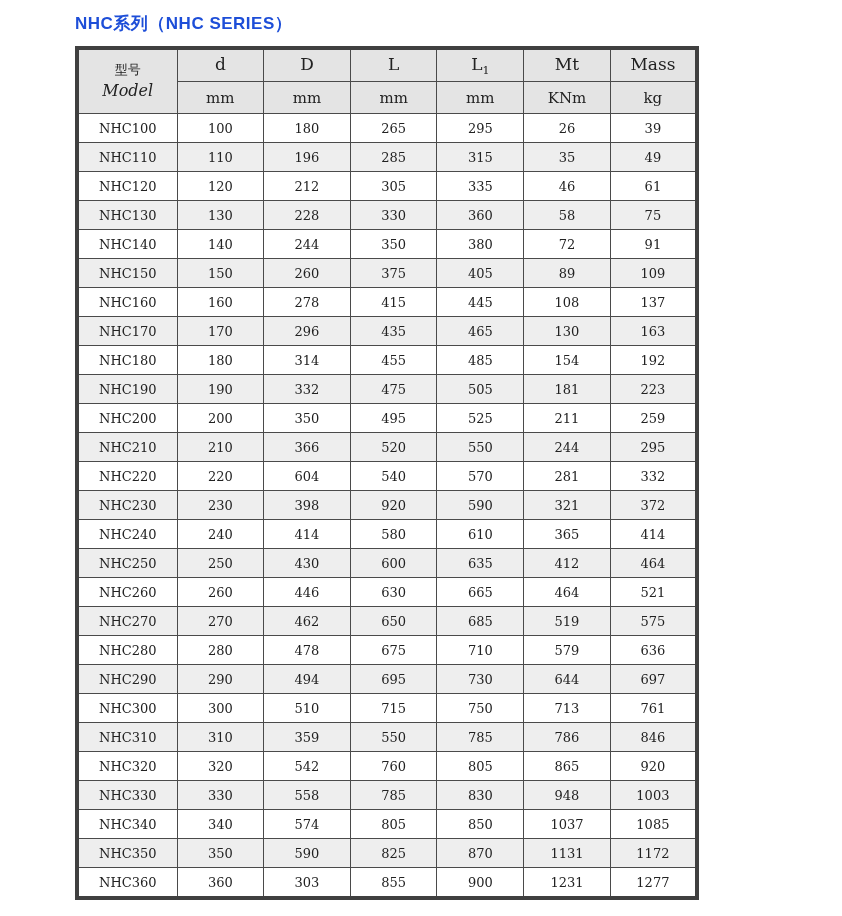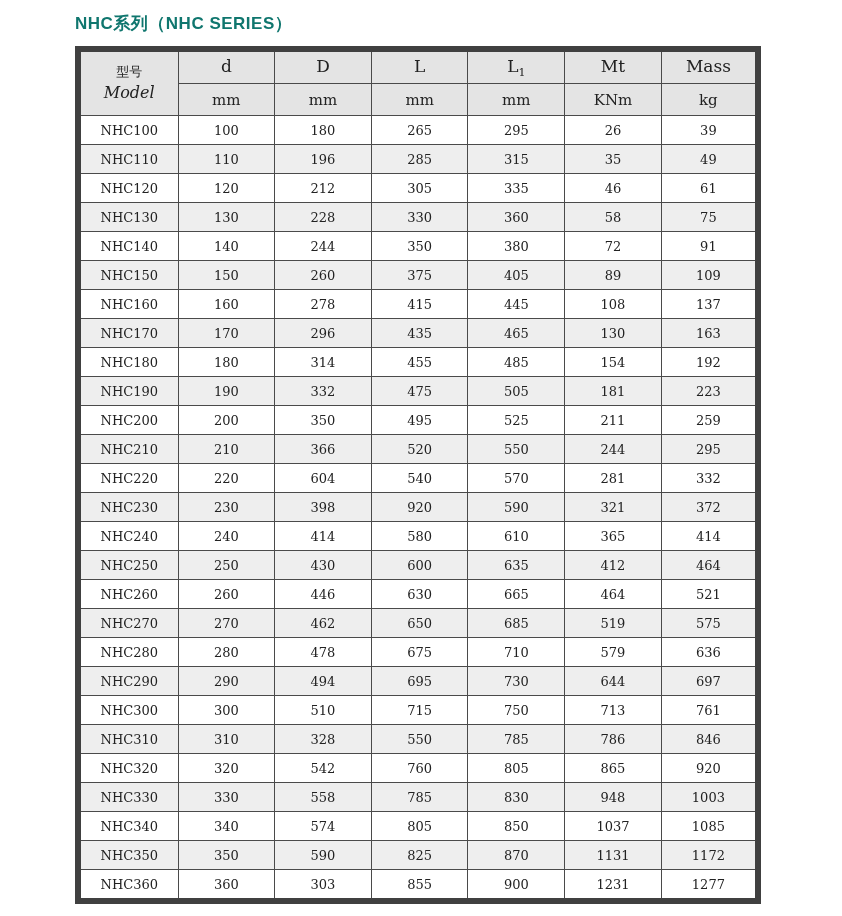--- a/index.html
+++ b/index.html
@@ -17,29 +17,29 @@
   }
   .page{
     width:842px;height:916px;
     box-sizing:border-box;
     padding:12px 0 0 75px;
   }
   .page-title{
     font-family:"Liberation Sans", sans-serif;
     font-weight:bold;
     font-size:17px;
-    color:#0f766e;
+    color:#1d4ed8;
     letter-spacing:0.5px;
     margin:0 0 11px 0;
   }
   table.spec{
     border-collapse:collapse;
-    width:686px;
+    width:624px;
     table-layout:fixed;
-    border:6px solid #404040;
+    border:4px solid #404040;
   }
   table.spec col.model-col{width:100px;}
   table.spec th, table.spec td{
     border:1px solid var(--border);
     text-align:center;
     vertical-align:middle;
     padding:0;
     font-weight:normal;
   }
   thead th{background:var(--header-bg);}
@@ -285,21 +285,21 @@
           <td>300</td>
           <td>510</td>
           <td>715</td>
           <td>750</td>
           <td>713</td>
           <td>761</td>
         </tr>
         <tr class="alt">
           <td class="model-cell">NHC310</td>
           <td>310</td>
-          <td>328</td>
+          <td>359</td>
           <td>550</td>
           <td>785</td>
           <td>786</td>
           <td>846</td>
         </tr>
         <tr>
           <td class="model-cell">NHC320</td>
           <td>320</td>
           <td>542</td>
           <td>760</td>

